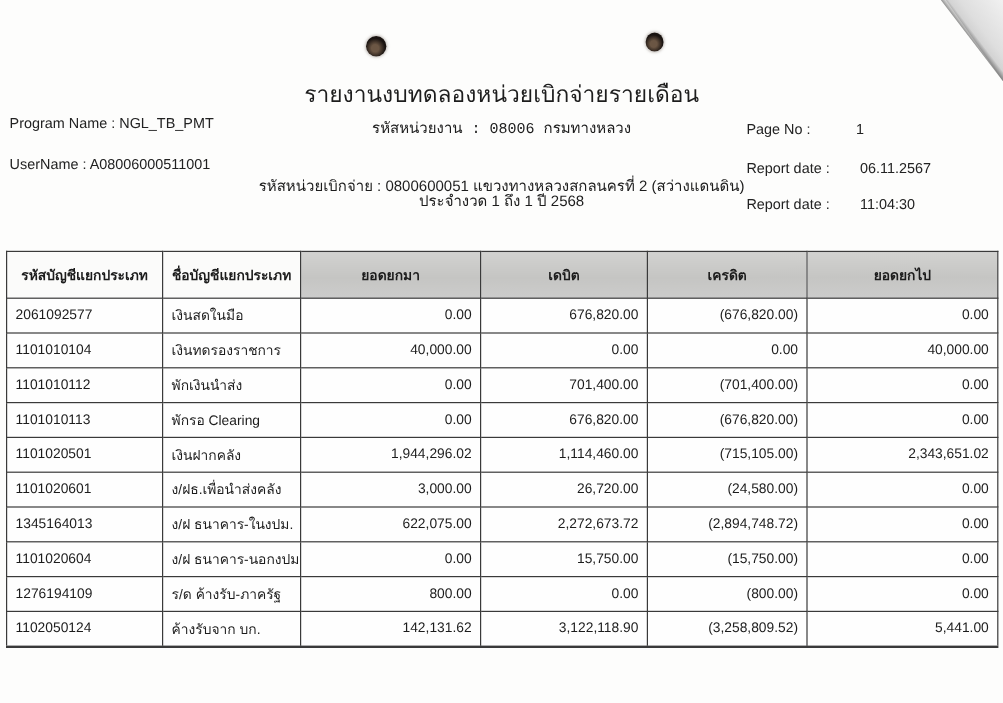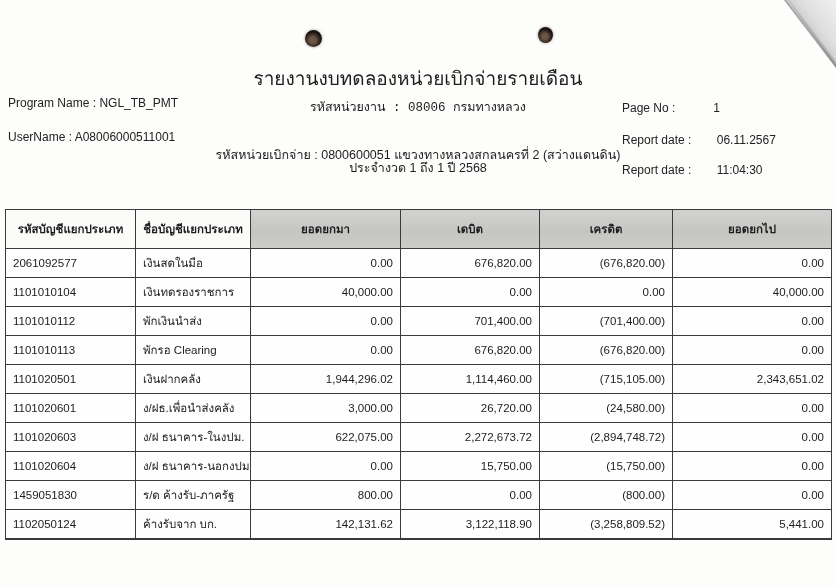--- a/index.html
+++ b/index.html
@@ -182,37 +182,37 @@
         </tr>
         <tr>
           <td class="left">1101020601</td>
           <td class="left">ง/ฝธ.เพื่อนำส่งคลัง</td>
           <td class="num">3,000.00</td>
           <td class="num">26,720.00</td>
           <td class="num">(24,580.00)</td>
           <td class="num">0.00</td>
         </tr>
         <tr>
-          <td class="left">1101020603</td>
+          <td class="left">1345164013</td>
           <td class="left">ง/ฝ ธนาคาร-ในงปม.</td>
           <td class="num">622,075.00</td>
           <td class="num">2,272,673.72</td>
           <td class="num">(2,894,748.72)</td>
           <td class="num">0.00</td>
         </tr>
         <tr>
           <td class="left">1101020604</td>
           <td class="left">ง/ฝ ธนาคาร-นอกงปม.</td>
           <td class="num">0.00</td>
           <td class="num">15,750.00</td>
           <td class="num">(15,750.00)</td>
           <td class="num">0.00</td>
         </tr>
         <tr>
-          <td class="left">1459051830</td>
+          <td class="left">1276194109</td>
           <td class="left">ร/ด ค้างรับ-ภาครัฐ</td>
           <td class="num">800.00</td>
           <td class="num">0.00</td>
           <td class="num">(800.00)</td>
           <td class="num">0.00</td>
         </tr>
         <tr>
           <td class="left">1102050124</td>
           <td class="left">ค้างรับจาก บก.</td>
           <td class="num">142,131.62</td>

